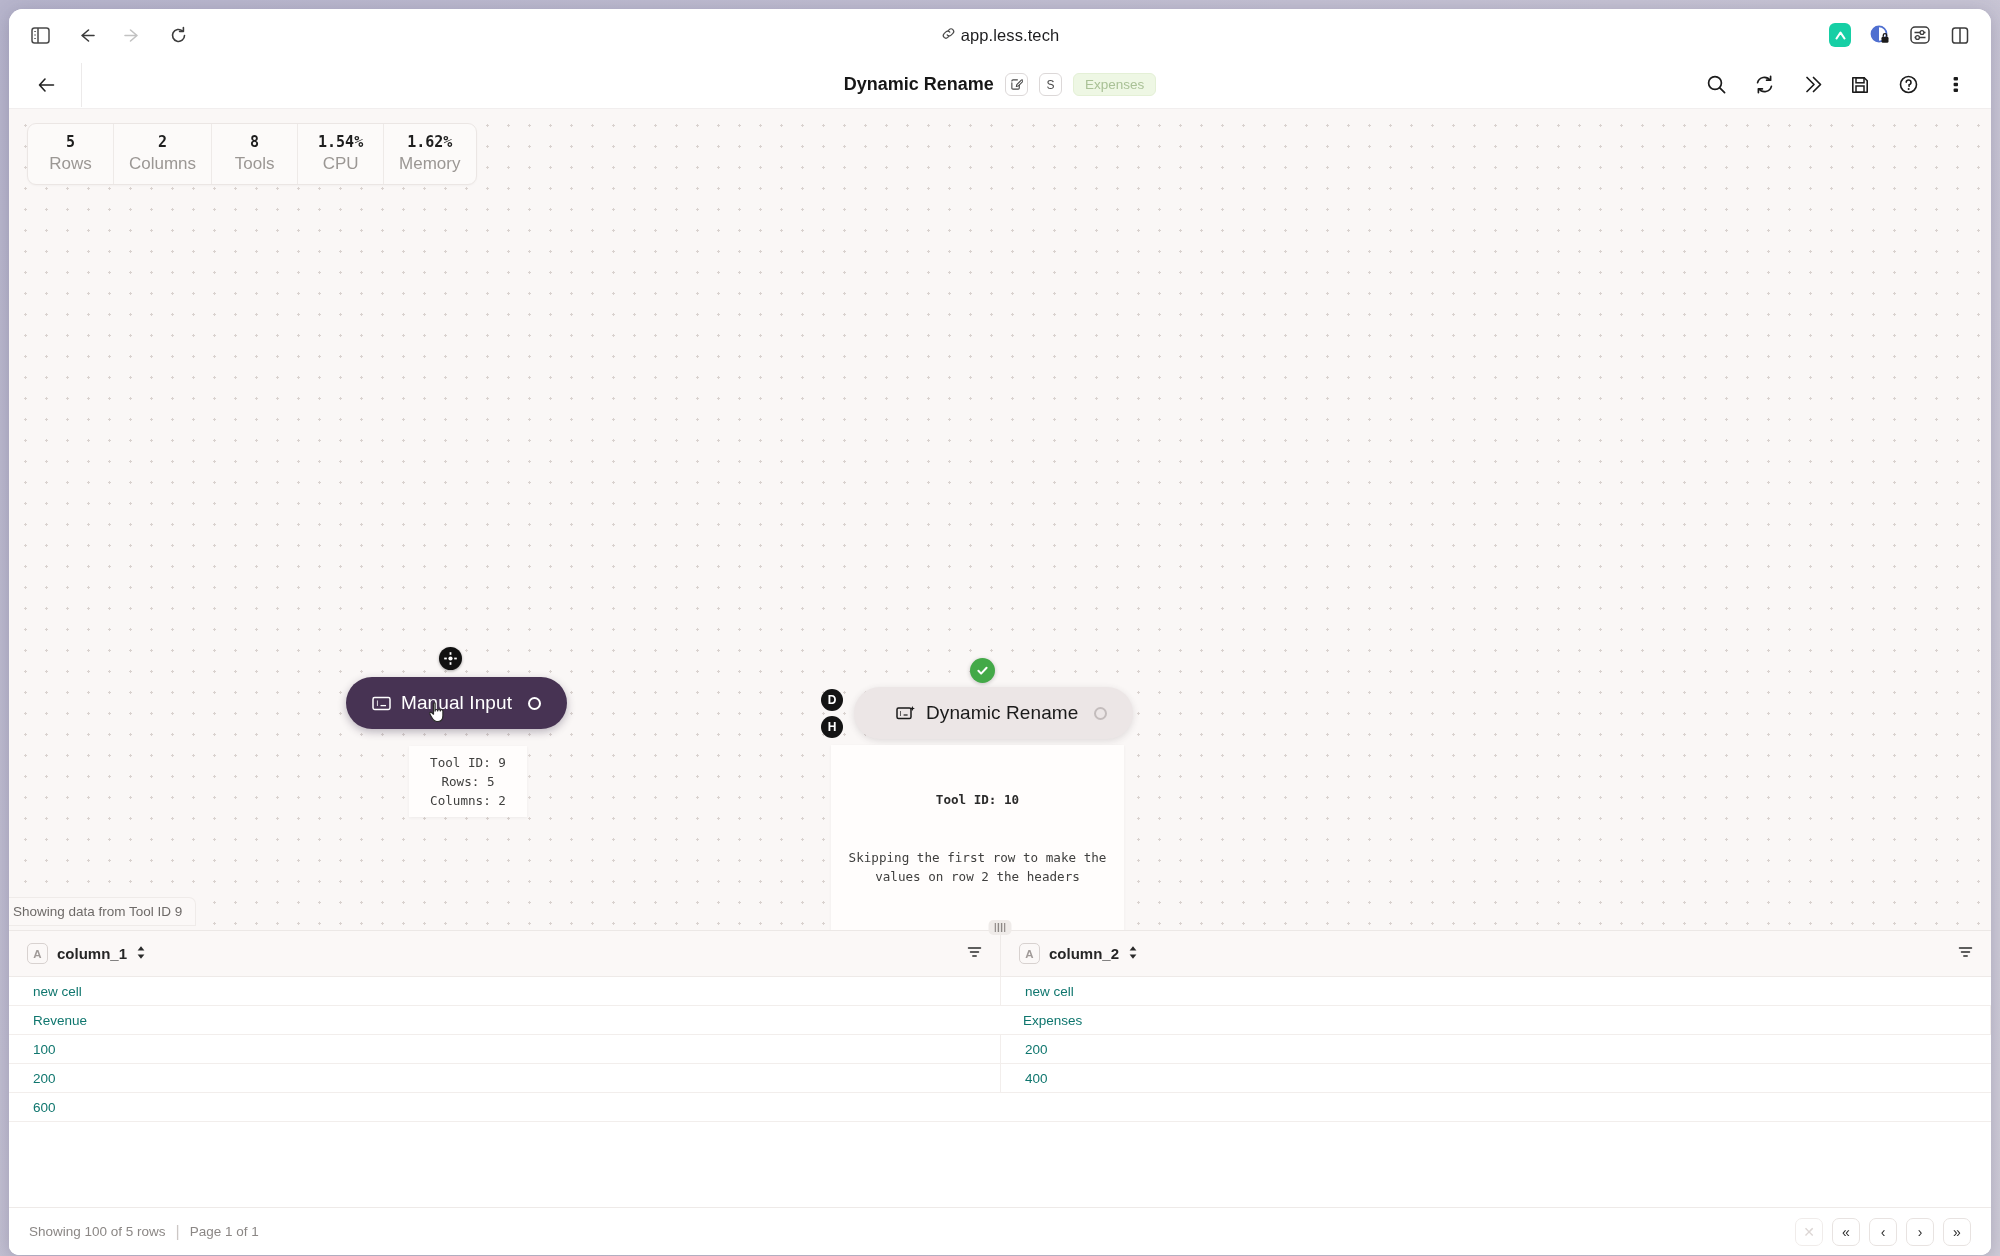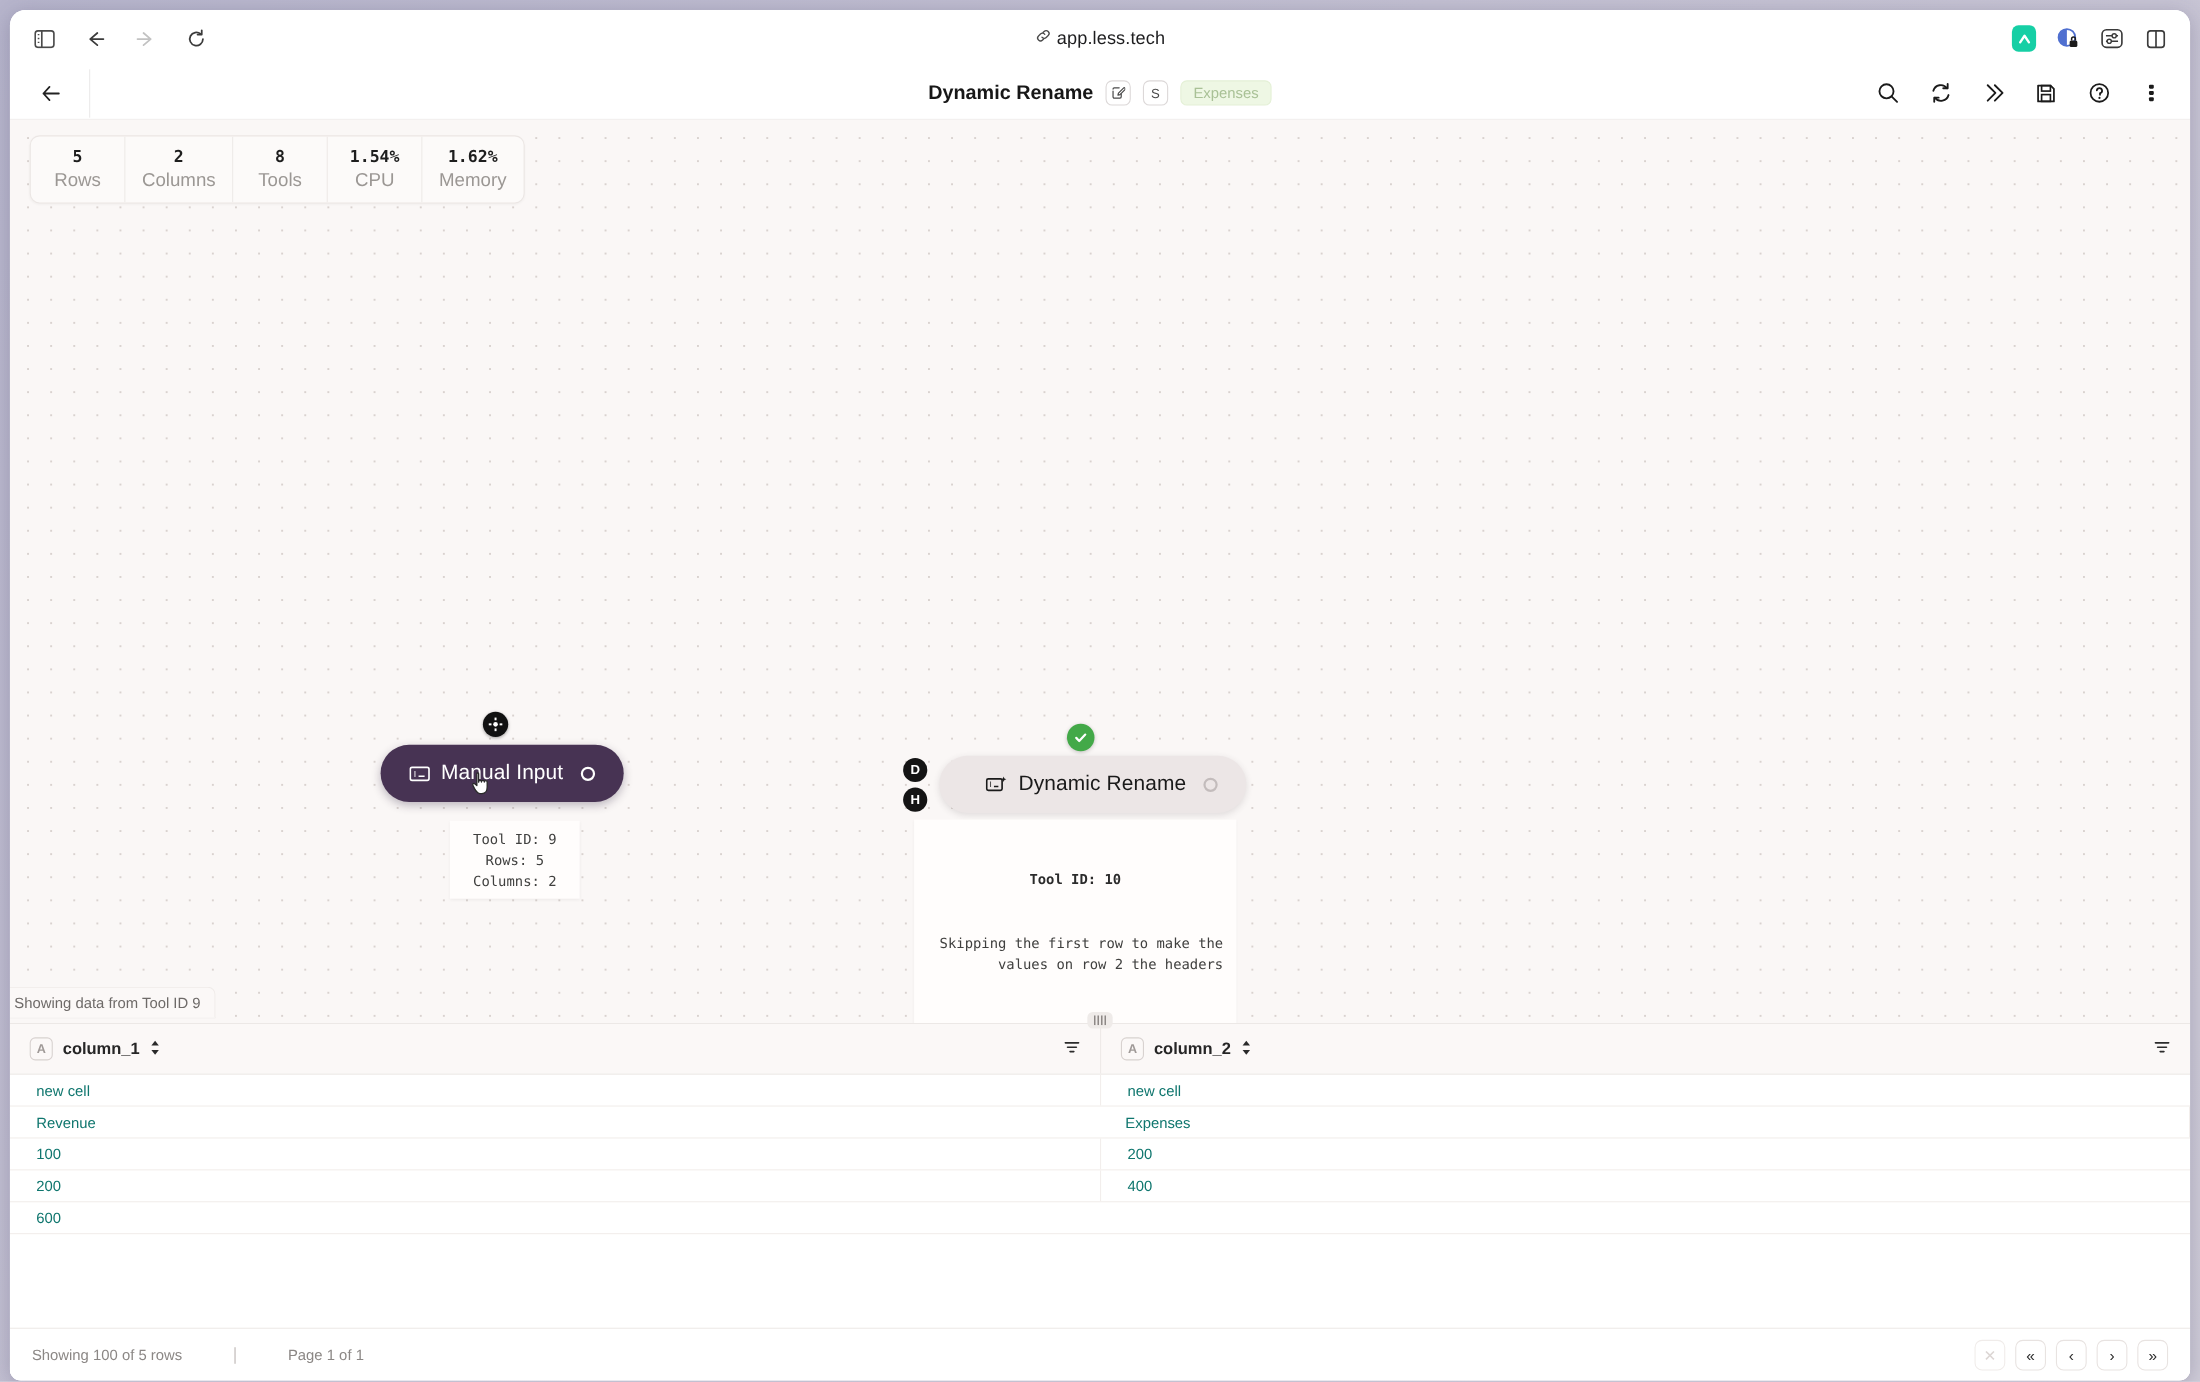--- a/index.html
+++ b/index.html
@@ -192,21 +192,21 @@
   .tbody { flex:1; overflow:hidden; }
   .trow { display:flex; height: 29px; border-bottom:1px solid #f2eeec; }
   .td {
     padding: 0 24px; display:flex; align-items:center;
     font-size: 13.5px; color:#0f766e; border-right:1px solid #f2eeec;
   }
   .td.c1 { width: 992px; }
   .td.c2 { flex:1; border-right:none; }
   .tfoot {
     height: 48px; min-height:48px; border-top:1px solid #eeeae8;
-    display:flex; align-items:center; padding: 0 20px; background:#fff;gap:36px;
+    display:flex; align-items:center; padding: 0 20px; background:#fff;
   }
   .foot-text { font-size: 13.5px; color:#8b8785; }
   .foot-sep { color:#ccc7c5; margin: 0 10px; }
   .pager { margin-left:auto; display:flex; align-items:center; gap: 9px; }
   .pbtn {
     width: 28px; height: 28px; border:1px solid #e8e3e1; border-radius:7px;
     background:#fff; display:flex; align-items:center; justify-content:center;
     font-size: 14px; color:#2c2c2c; cursor:pointer;
   }
   .pbtn.disabled { color:#dcd6d4; border-color:#f0ecea; cursor:default; }
@@ -436,21 +436,21 @@
               <text x="3.6" y="10.6" font-size="7" fill="#1a1a1a" font-family="DejaVu Sans, sans-serif">I</text>
               <line x1="7.6" y1="10" x2="11.6" y2="10" stroke="#1a1a1a" stroke-width="1.2"></line>
               <path d="M16.4 1l.7 1.8 1.8.7-1.8.7-.7 1.8-.7-1.8-1.8-.7 1.8-.7z" fill="#1a1a1a"></path>
             </svg>
       </span>
       <span class="node-label">Dynamic Rename</span>
       <span class="port"></span>
     </div>
     <div class="tooltip-note" style="left:822px; top:636px; width:293px;">
       <div style="font-weight:700;color:#2b2b2b">Tool ID: 10</div>
-      <div style="text-align:right">Skipping the first row to make the
+      <div style="text-align:center">Skipping the first row to make the
 values on row 2 the headers</div>
     </div>
 
     <div class="cursor-ptr" style="left:419px; top:592px;">
       <svg width="20" height="24" viewBox="0 0 20 24">
             <path d="M5.5 2.5c0-1 1.6-1 1.6 0v7.6c0-1 .4-1.6 1.3-1.6s1.3.6 1.3 1.5c0-1 .5-1.5 1.3-1.5s1.3.6 1.3 1.5c0-.9.5-1.4 1.3-1.4s1.3.6 1.3 1.6v4.3c0 3.3-1.7 6-4.8 6H8.6c-2.6 0-3.6-1.7-5.2-4.6l-1.5-3c-.5-1 .6-2.2 1.6-1.4l2 1.7z" fill="#fff" stroke="#2a2a2a" stroke-width="1.2" stroke-linejoin="round"></path>
           </svg>
     </div>
   </div>
 

